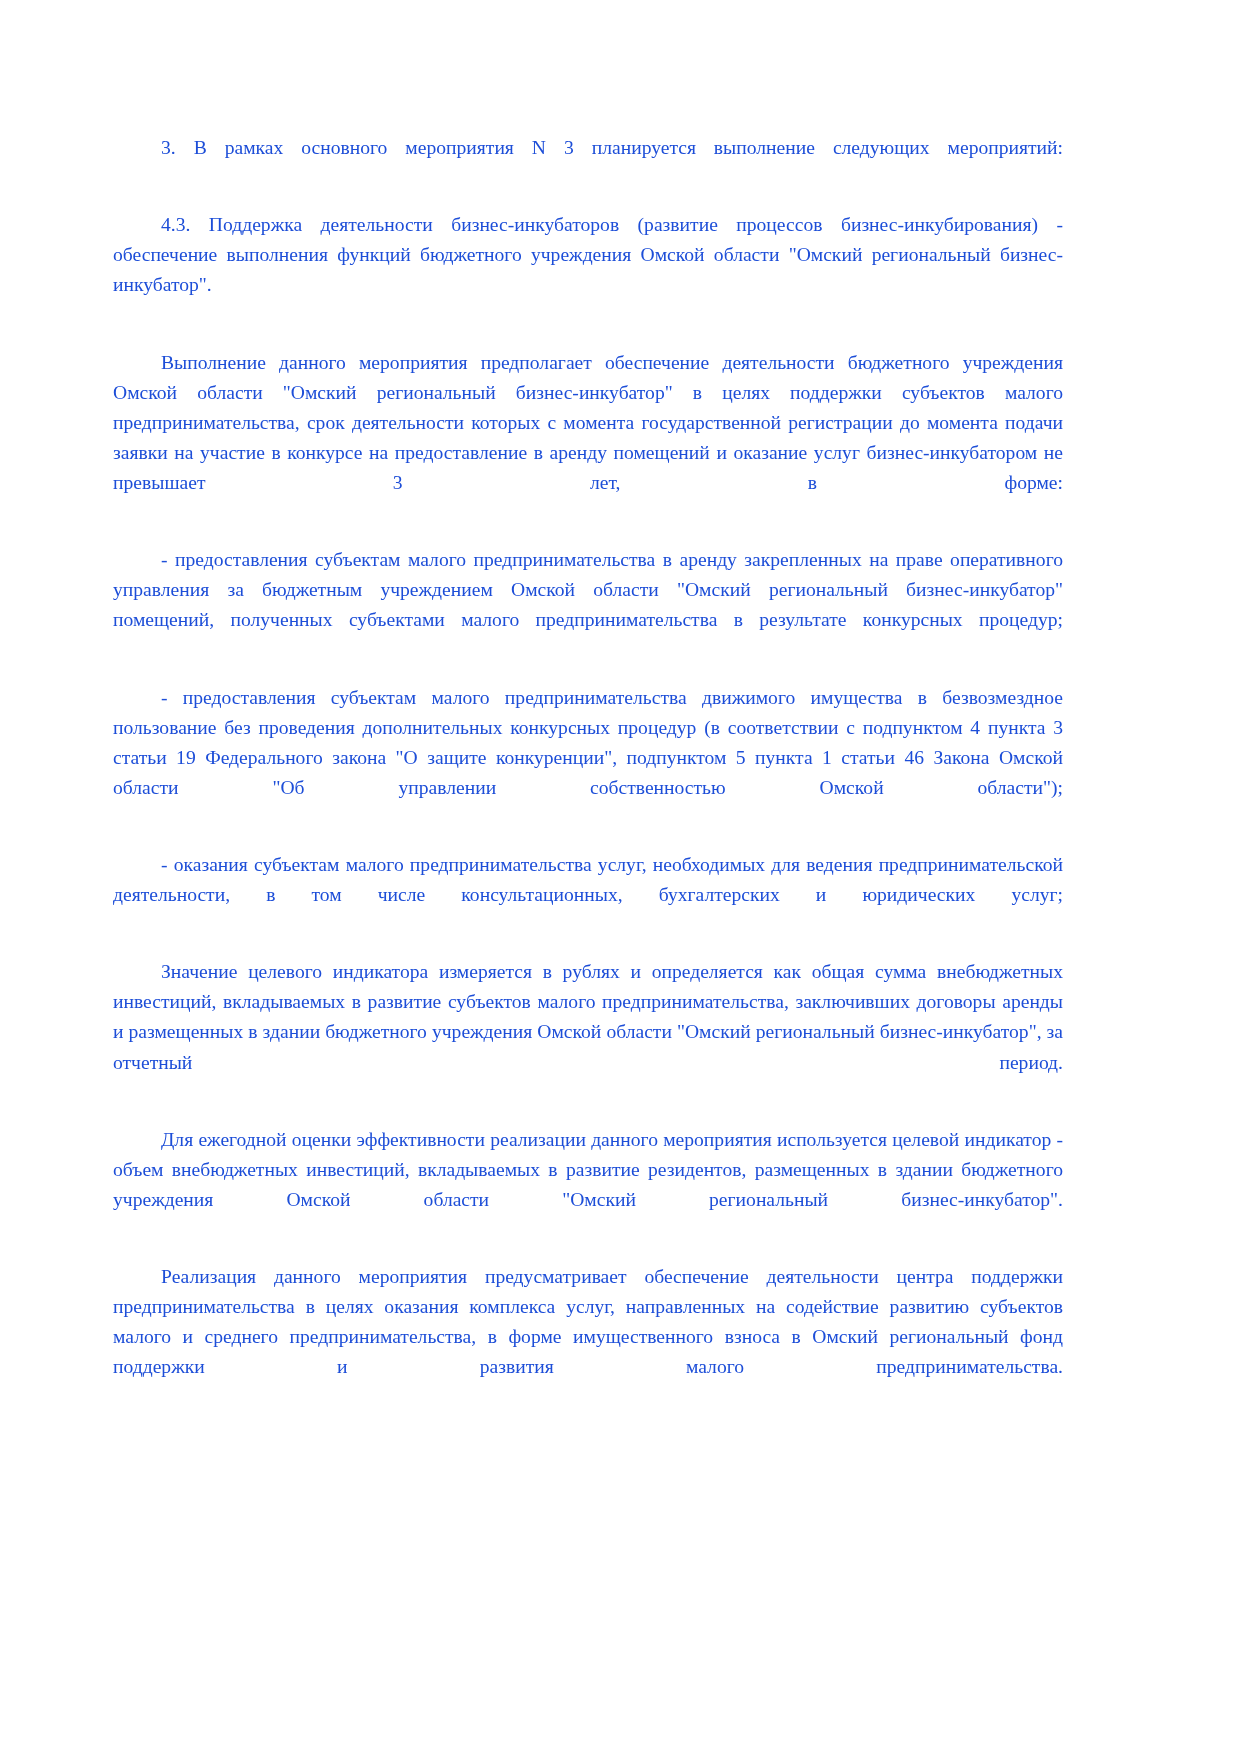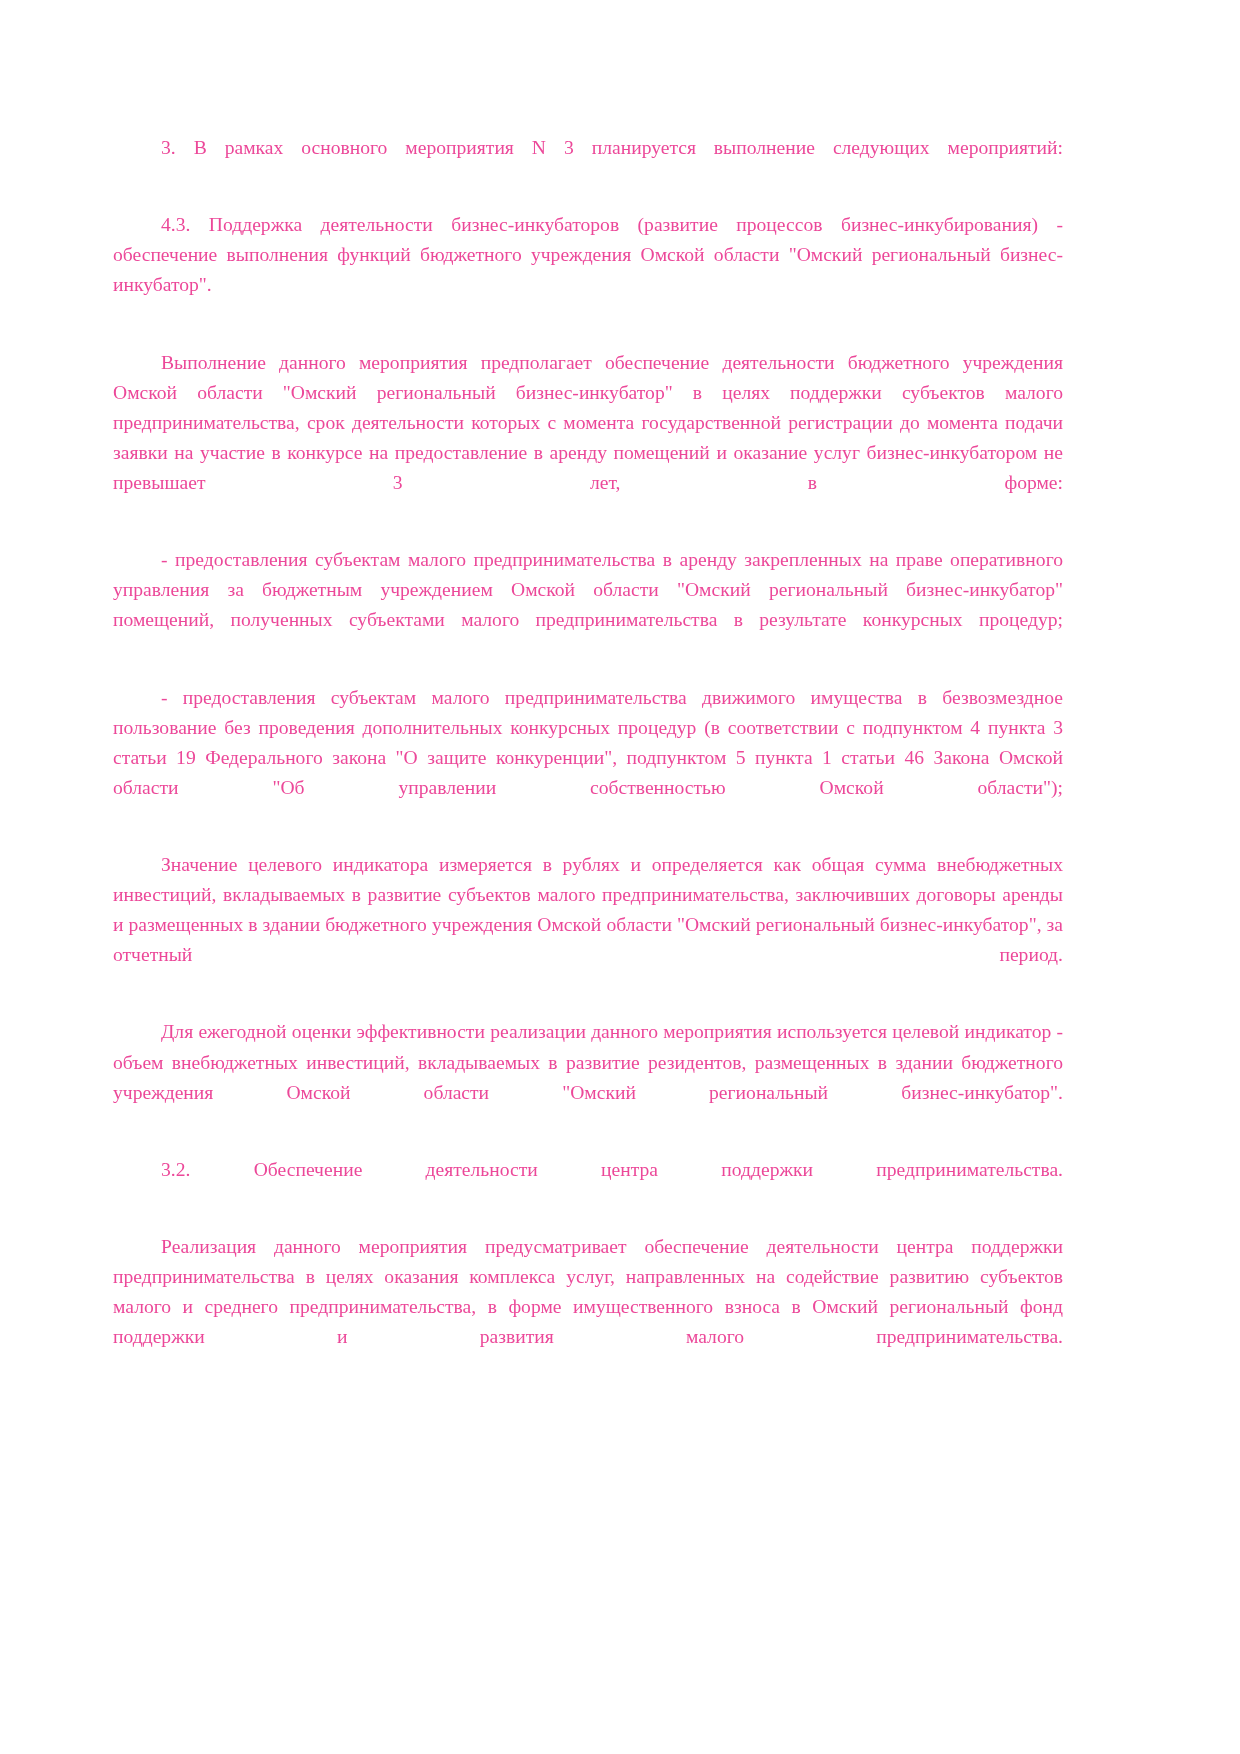--- a/index.html
+++ b/index.html
@@ -20,21 +20,21 @@
     position: absolute;
     left: 113px;
     top: 133px;
     width: 950px;
   }
   p.para {
     margin: 0 0 17px 0;
     font-family: "Liberation Serif", "DejaVu Serif", serif;
     font-size: 19.6px;
     line-height: 30.1px;
-    color: #ec4899;
+    color: #1d4ed8;
     text-align: justify;
     text-indent: 48px;
     -webkit-hyphens: none;
     hyphens: none;
     word-spacing: 0.1px;
   }
   p.para:last-child {
     margin-bottom: 0;
   }
   
@@ -53,26 +53,26 @@
     <p class="para">3. В рамках основного мероприятия N 3 планируется выполнение следующих мероприятий:</p>
 
     <p class="para">4.3. Поддержка деятельности бизнес-инкубаторов (развитие процессов бизнес-инкубирования) - обеспечение выполнения функций бюджетного учреждения Омской области "Омский региональный бизнес-инкубатор".</p>
 
     <p class="para">Выполнение данного мероприятия предполагает обеспечение деятельности бюджетного учреждения Омской области "Омский региональный бизнес-инкубатор" в целях поддержки субъектов малого предпринимательства, срок деятельности которых с момента государственной регистрации до момента подачи заявки на участие в конкурсе на предоставление в аренду помещений и оказание услуг бизнес-инкубатором не превышает 3 лет, в форме:</p>
 
     <p class="para">- предоставления субъектам малого предпринимательства в аренду закрепленных на праве оперативного управления за бюджетным учреждением Омской области "Омский региональный бизнес-инкубатор" помещений, полученных субъектами малого предпринимательства в результате конкурсных процедур;</p>
 
     <p class="para">- предоставления субъектам малого предпринимательства движимого имущества в безвозмездное пользование без проведения дополнительных конкурсных процедур (в соответствии с подпунктом 4 пункта 3 статьи 19 Федерального закона "О защите конкуренции", подпунктом 5 пункта 1 статьи 46 Закона Омской области "Об управлении собственностью Омской области");</p>
 
+    <p class="para">- оказания субъектам малого предпринимательства услуг, необходимых для ведения предпринимательской деятельности, в том числе консультационных, бухгалтерских и юридических услуг;</p>
 
 
 
     <p class="para">Значение целевого индикатора измеряется в рублях и определяется как общая сумма внебюджетных инвестиций, вкладываемых в развитие субъектов малого предпринимательства, заключивших договоры аренды и размещенных в здании бюджетного учреждения Омской области "Омский региональный бизнес-инкубатор", за отчетный период.</p>
 
     <p class="para">Для ежегодной оценки эффективности реализации данного мероприятия используется целевой индикатор - объем внебюджетных инвестиций, вкладываемых в развитие резидентов, размещенных в здании бюджетного учреждения Омской области "Омский региональный бизнес-инкубатор".</p>
 
 
-    <p class="para">3.2. Обеспечение деятельности центра поддержки предпринимательства.</p>
 
     <p class="para">Реализация данного мероприятия предусматривает обеспечение деятельности центра поддержки предпринимательства в целях оказания комплекса услуг, направленных на содействие развитию субъектов малого и среднего предпринимательства, в форме имущественного взноса в Омский региональный фонд поддержки и развития малого предпринимательства.</p>
 
   </div>
 </div>
 
 </body></html>

